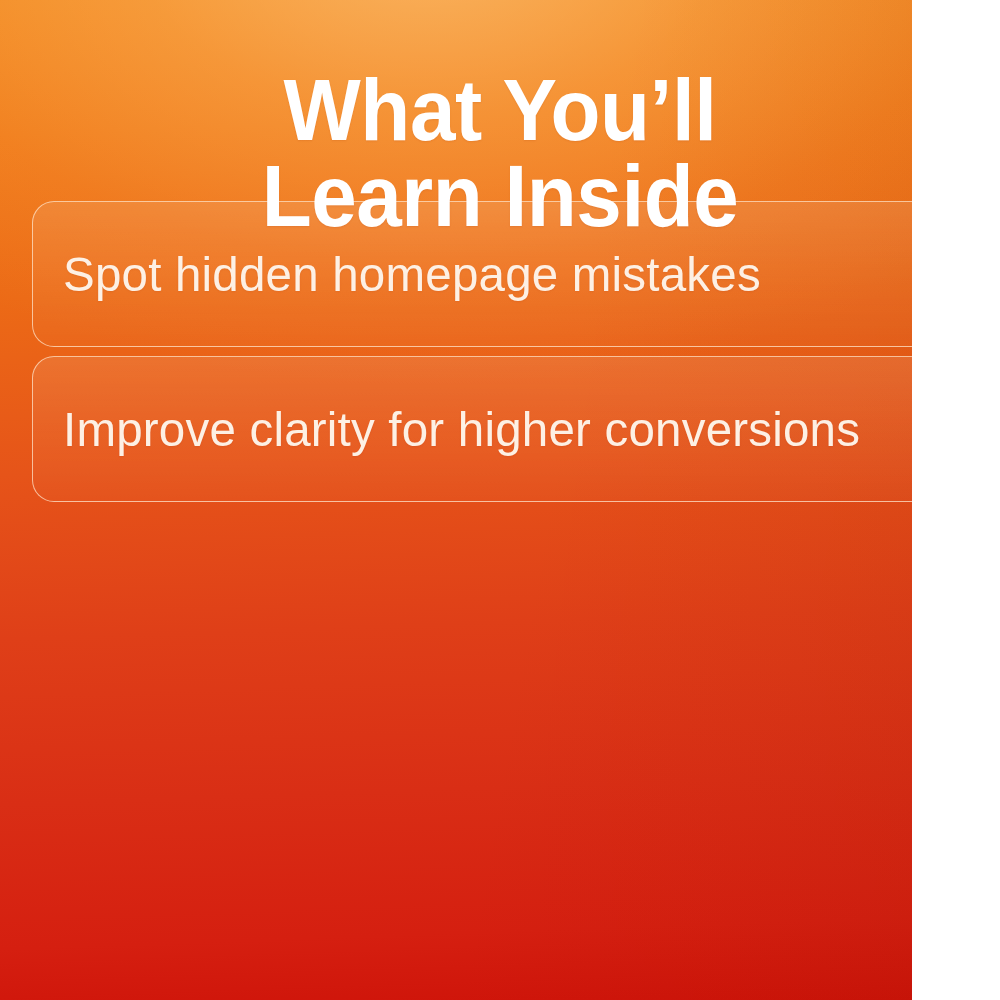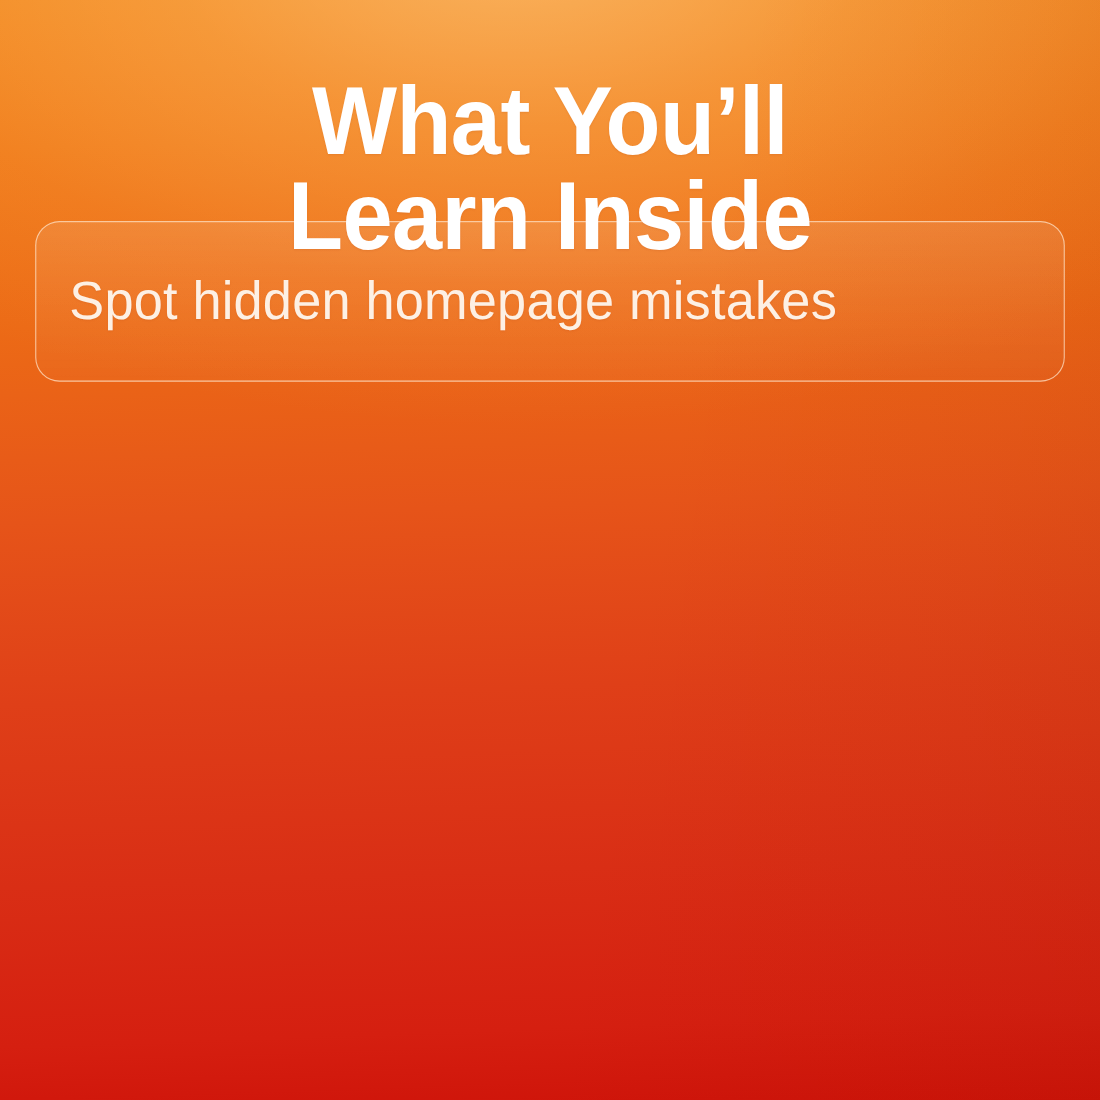--- a/index.html
+++ b/index.html
@@ -8,21 +8,21 @@
   }
   body {
     width: 1000px;
     height: 1000px;
     overflow: hidden;
     font-family: "Liberation Sans", "DejaVu Sans", sans-serif;
   }
 
   #poster {
     position: relative;
-    width: 1000px;
+    width: 912px;
     height: 1000px;
     box-sizing: border-box;
     
     background:
       radial-gradient(115% 62% at 47% -6%,
          rgba(255,208,140,0.60) 0%,
          rgba(255,190,110,0.34) 28%,
          rgba(255,170,90,0.12) 52%,
          rgba(255,160,80,0.00) 72%),
       linear-gradient(178deg,
@@ -116,18 +116,21 @@
 
   <h1 class="title">What You’ll
 Learn Inside</h1>
 
   <div class="cards">
 
     <div class="card">
       <span class="card-label">Spot hidden homepage mistakes</span>
     </div>
 
+    <div class="card">
+      <span class="card-label">Improve clarity for higher conversions</span>
+    </div>
 
 
 
 
   </div>
 </div>
 
 </body></html>

